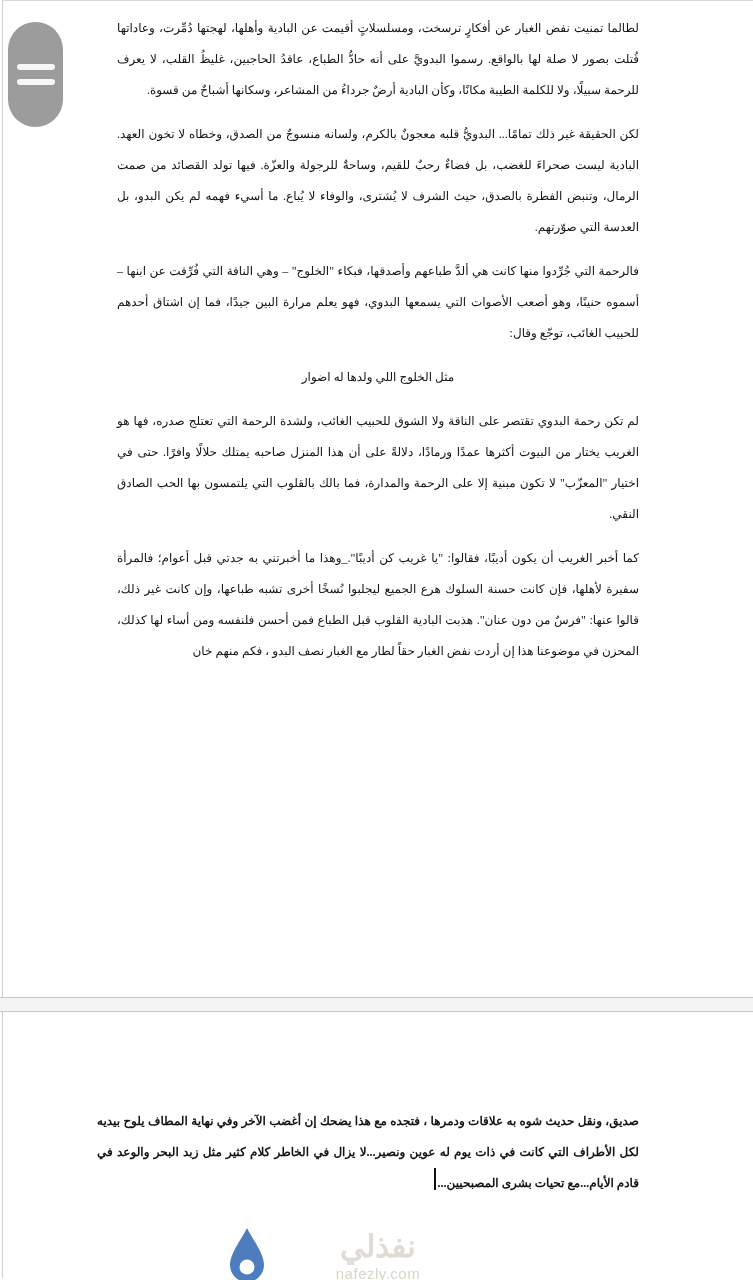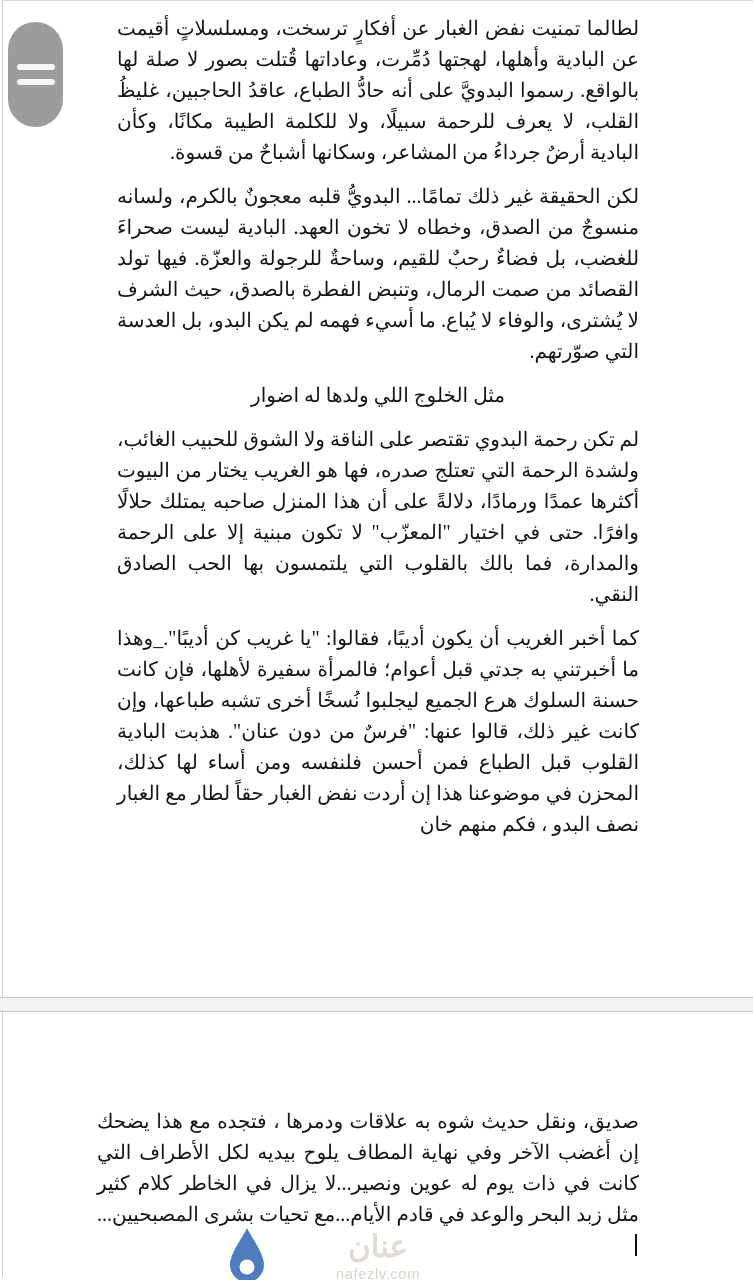--- a/index.html
+++ b/index.html
@@ -29,23 +29,24 @@
   }
   .page-gap {
     height: 15px;
     background: #f3f3f3;
     border-top: 1px solid #c8c8c8;
     border-bottom: 1px solid #c8c8c8;
   }
   .page-2 {
     height: 266px;
     padding: 94px 114px 0 94px;
+    font-weight: bold;
   }
   .para {
-    font-size: 20px;
+    font-size: 12px;
     line-height: 31px;
     color: #151515;
     text-align: justify;
     text-justify: inter-word;
     margin-bottom: 13px;
   }
   .verse {
     text-align: center;
     margin-bottom: 13px;
   }
@@ -110,20 +111,21 @@
   }
 </style>
 </head>
 <body>
 
 <div class="canvas">
 
   <section class="page page-1">
     <p class="para">لطالما تمنيت نفض الغبار عن أفكارٍ ترسخت، ومسلسلاتٍ أقيمت عن البادية وأهلها، لهجتها دُمِّرت، وعاداتها قُتلت بصور لا صلة لها بالواقع. رسموا البدويَّ على أنه حادُّ الطباع، عاقدُ الحاجبين، غليظُ القلب، لا يعرف للرحمة سبيلًا، ولا للكلمة الطيبة مكانًا، وكأن البادية أرضٌ جرداءُ من المشاعر، وسكانها أشباحٌ من قسوة.</p>
     <p class="para">لكن الحقيقة غير ذلك تمامًا... البدويُّ قلبه معجونٌ بالكرم، ولسانه منسوجٌ من الصدق، وخطاه لا تخون العهد. البادية ليست صحراءَ للغضب، بل فضاءٌ رحبٌ للقيم، وساحةٌ للرجولة والعزّة. فيها تولد القصائد من صمت الرمال، وتنبض الفطرة بالصدق، حيث الشرف لا يُشترى، والوفاء لا يُباع. ما أسيء فهمه لم يكن البدو، بل العدسة التي صوّرتهم.</p>
+    <p class="para">فالرحمة التي جُرِّدوا منها كانت هي ألدَّ طباعهم وأصدقها، فبكاء "الخلوج" – وهي الناقة التي فُرِّقت عن ابنها – أسموه حنينًا، وهو أصعب الأصوات التي يسمعها البدوي، فهو يعلم مرارة البين جيدًا، فما إن اشتاق أحدهم للحبيب الغائب، توجّع وقال:</p>
     <p class="para verse">مثل الخلوج اللي ولدها له اضوار</p>
     <p class="para">لم تكن رحمة البدوي تقتصر على الناقة ولا الشوق للحبيب الغائب، ولشدة الرحمة التي تعتلج صدره، فها هو الغريب يختار من البيوت أكثرها عمدًا ورمادًا، دلالةً على أن هذا المنزل صاحبه يمتلك حلالًا وافرًا. حتى في اختيار "المعزّب" لا تكون مبنية إلا على الرحمة والمدارة، فما بالك بالقلوب التي يلتمسون بها الحب الصادق النقي.</p>
     <p class="para">كما أخبر الغريب أن يكون أديبًا، فقالوا: "يا غريب كن أديبًا"._وهذا ما أخبرتني به جدتي قبل أعوام؛ فالمرأة سفيرة لأهلها، فإن كانت حسنة السلوك هرع الجميع ليجلبوا نُسخًا أخرى تشبه طباعها، وإن كانت غير ذلك، قالوا عنها: "فرسٌ من دون عنان". هذبت البادية القلوب قبل الطباع فمن أحسن فلنفسه ومن أساء لها كذلك، المحزن في موضوعنا هذا إن أردت نفض الغبار حقاً لطار مع الغبار نصف البدو ، فكم منهم خان</p>
   </section>
 
   <div class="page-gap"></div>
 
   <section class="page page-2">
     <p class="para"><span>صديق، ونقل حديث شوه به علاقات ودمرها ، فتجده مع هذا يضحك إن أغضب الآخر وفي نهاية المطاف يلوح بيديه لكل الأطراف التي كانت في ذات يوم له عوين ونصير...لا يزال في الخاطر كلام كثير مثل زبد البحر والوعد في قادم الأيام...مع تحيات بشرى المصبحيين...</span><span class="caret"></span></p>
   </section>
@@ -134,17 +136,17 @@
       <span class="bar"></span>
     </span>
   </button>
 
   <svg class="drop-logo" viewBox="0 0 40 54" xmlns="http://www.w3.org/2000/svg">
     <path d="M20 0 C 16 9, 3 25, 3 37 A 17 17 0 0 0 37 37 C 37 25, 24 9, 20 0 Z" fill="#4d7cbf"></path>
     <circle cx="20" cy="39" r="7.5" fill="#ffffff"></circle>
   </svg>
 
   <div class="wm">
-    <div class="wm-ar">عنان</div>
+    <div class="wm-ar">نفذلي</div>
     <div class="wm-domain">nafezly.com</div>
   </div>
 
 </div>
 
 </body></html>

